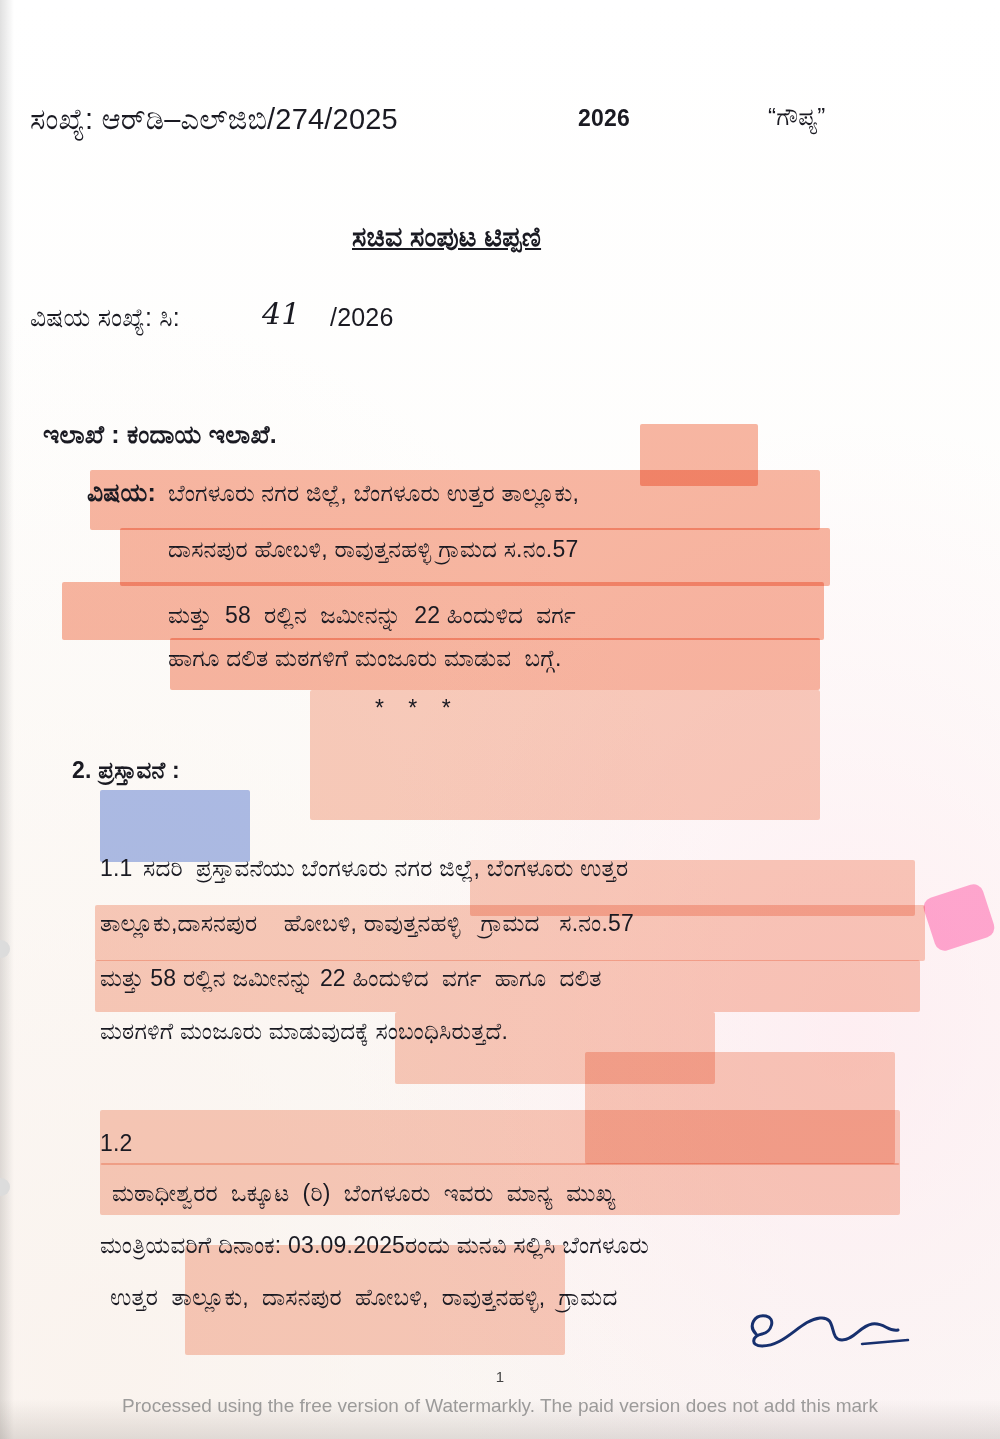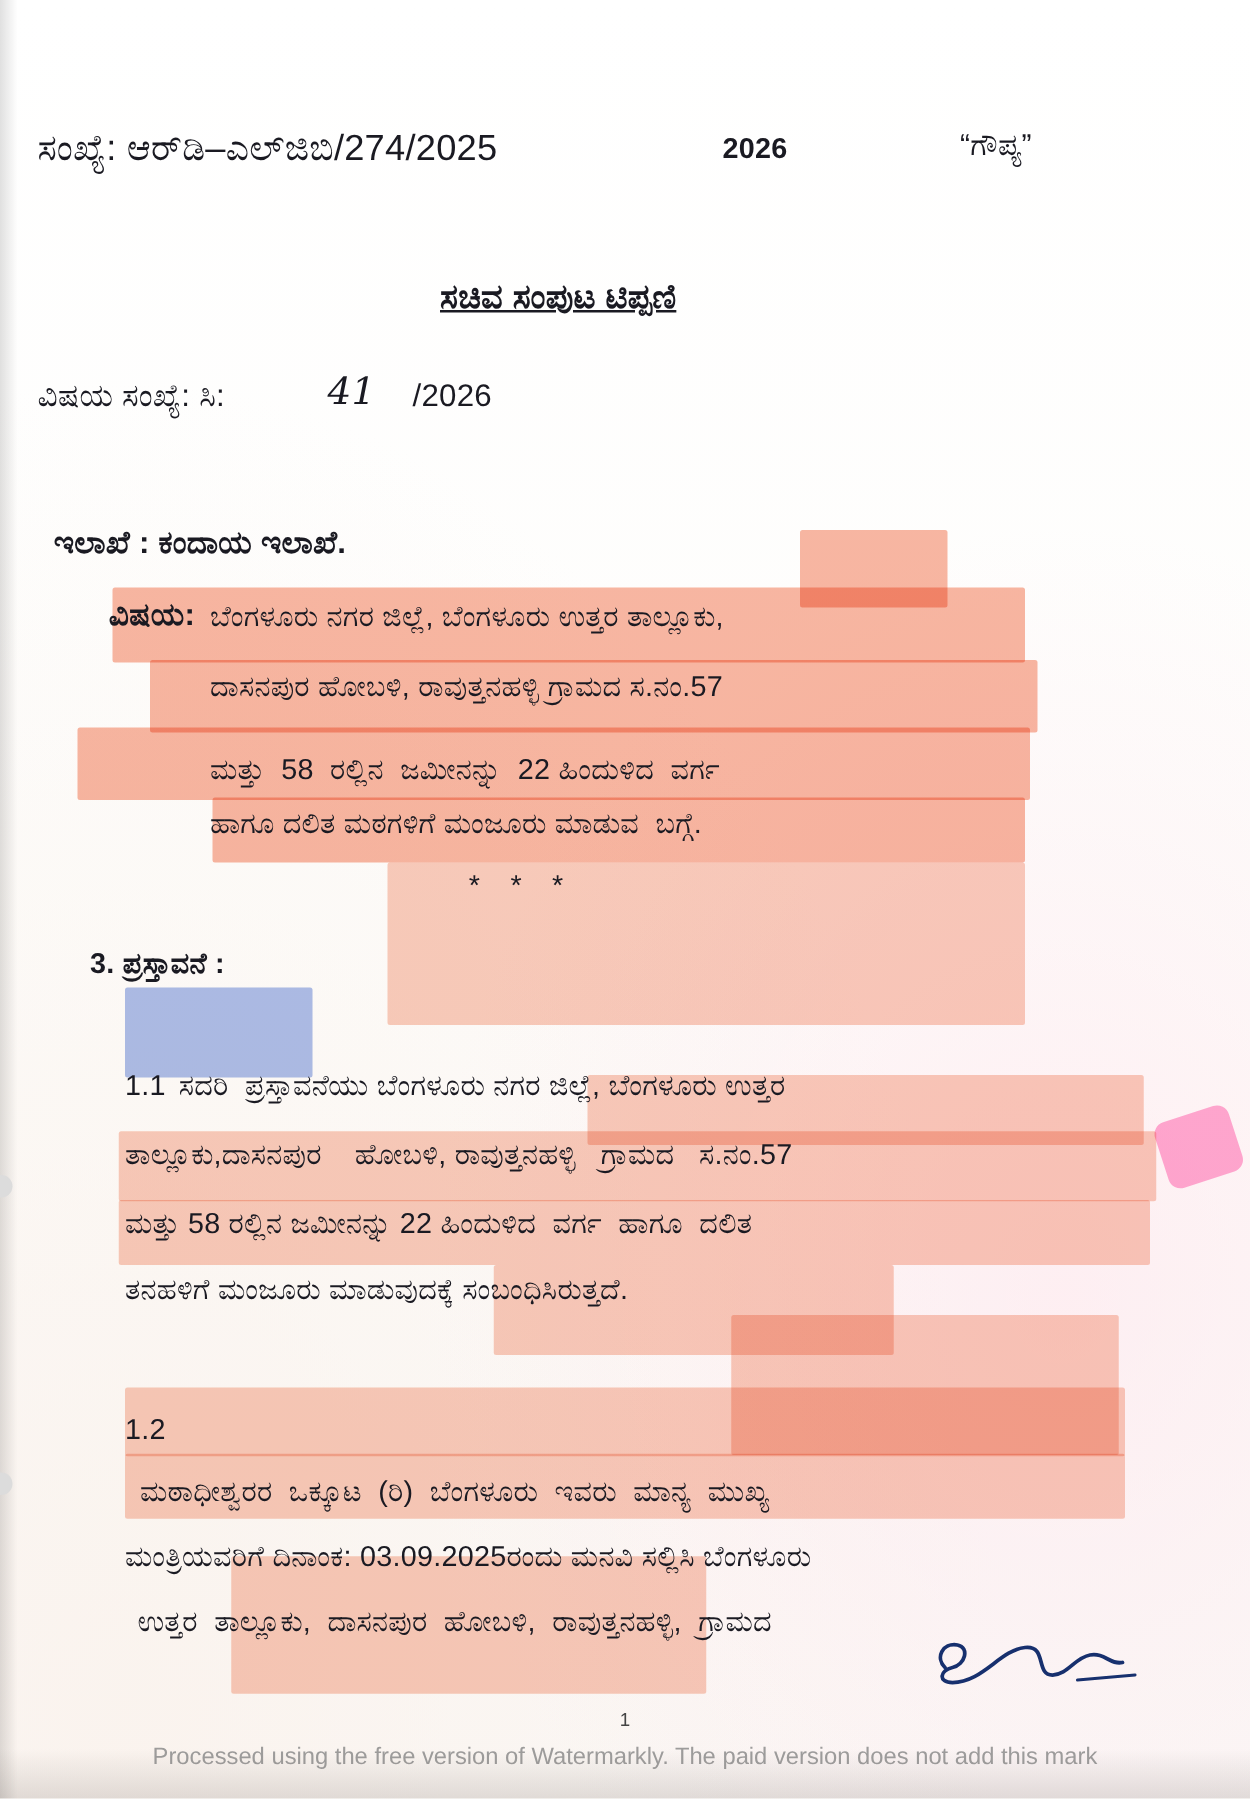--- a/index.html
+++ b/index.html
@@ -156,27 +156,27 @@
   <div class="txt dept">ಇಲಾಖೆ : ಕಂದಾಯ ಇಲಾಖೆ.</div>
 
   <div class="txt kn" style="top:478px; left:55px; font-size:25px; font-weight:600;margin-left:32px;">ವಿಷಯ:</div>
   <div class="txt kn body-line" style="top:480px; left:168px;text-align:center;">ಬೆಂಗಳೂರು ನಗರ ಜಿಲ್ಲೆ, ಬೆಂಗಳೂರು ಉತ್ತರ ತಾಲ್ಲೂಕು,</div>
   <div class="txt kn body-line" style="top:536px; left:168px;">ದಾಸನಪುರ ಹೋಬಳಿ, ರಾವುತ್ತನಹಳ್ಳಿ ಗ್ರಾಮದ ಸ.ನಂ.57</div>
   <div class="txt kn body-line" style="top:590px; left:168px;margin-top:12px;">ಮತ್ತು  58  ರಲ್ಲಿನ  ಜಮೀನನ್ನು  22 ಹಿಂದುಳಿದ  ವರ್ಗ</div>
   <div class="txt kn body-line" style="top:645px; left:168px;">ಹಾಗೂ ದಲಿತ ಮಠಗಳಿಗೆ ಮಂಜೂರು ಮಾಡುವ  ಬಗ್ಗೆ.</div>
 
   <div class="txt stars">* * *</div>
 
-  <div class="txt sec-head">3. ಪ್ರಸ್ತಾವನೆ :</div>
+  <div class="txt sec-head">2. ಪ್ರಸ್ತಾವನೆ :</div>
 
   <div class="txt kn" style="top:855px; left:100px;">1.1</div>
   <div class="txt kn body-line" style="top:855px; left:143px;">ಸದರಿ  ಪ್ರಸ್ತಾವನೆಯು ಬೆಂಗಳೂರು ನಗರ ಜಿಲ್ಲೆ, ಬೆಂಗಳೂರು ಉತ್ತರ</div>
   <div class="txt kn body-line" style="top:910px; left:100px;">ತಾಲ್ಲೂಕು,ದಾಸನಪುರ    ಹೋಬಳಿ, ರಾವುತ್ತನಹಳ್ಳಿ   ಗ್ರಾಮದ   ಸ.ನಂ.57</div>
   <div class="txt kn body-line" style="top:965px; left:100px;">ಮತ್ತು 58 ರಲ್ಲಿನ ಜಮೀನನ್ನು 22 ಹಿಂದುಳಿದ  ವರ್ಗ  ಹಾಗೂ  ದಲಿತ</div>
-  <div class="txt kn body-line" style="top:1018px; left:100px;">ತನಹಳಿಗೆ ಮಂಜೂರು ಮಾಡುವುದಕ್ಕೆ ಸಂಬಂಧಿಸಿರುತ್ತದೆ.</div>
+  <div class="txt kn body-line" style="top:1018px; left:100px;">ಮಠಗಳಿಗೆ ಮಂಜೂರು ಮಾಡುವುದಕ್ಕೆ ಸಂಬಂಧಿಸಿರುತ್ತದೆ.</div>
 
   <div class="txt kn" style="top:1130px; left:100px;">1.2</div>
   <div class="txt kn body-line" style="top:1180px; left:112px;">ಮಠಾಧೀಶ್ವರರ  ಒಕ್ಕೂಟ  (ರಿ)  ಬೆಂಗಳೂರು  ಇವರು  ಮಾನ್ಯ  ಮುಖ್ಯ</div>
   <div class="txt kn body-line" style="top:1232px; left:100px;">ಮಂತ್ರಿಯವರಿಗೆ ದಿನಾಂಕ: 03.09.2025ರಂದು ಮನವಿ ಸಲ್ಲಿಸಿ ಬೆಂಗಳೂರು</div>
   <div class="txt kn body-line" style="top:1284px; left:110px;">ಉತ್ತರ  ತಾಲ್ಲೂಕು,  ದಾಸನಪುರ  ಹೋಬಳಿ,  ರಾವುತ್ತನಹಳ್ಳಿ,  ಗ್ರಾಮದ</div>
 
   <svg class="sig" viewBox="0 0 170 60" xmlns="http://www.w3.org/2000/svg">
     <path d="M14,34 C6,26 12,14 24,16 C34,18 30,32 20,34 C10,36 8,46 20,46 C44,46 58,20 78,18 C96,16 86,40 100,40 C112,40 118,26 130,24 C142,22 146,32 156,30" fill="none" stroke="#17306e" stroke-width="3" stroke-linecap="round"></path>
     <path d="M120,44 L166,40" fill="none" stroke="#17306e" stroke-width="2.5" stroke-linecap="round"></path>
   </svg>

